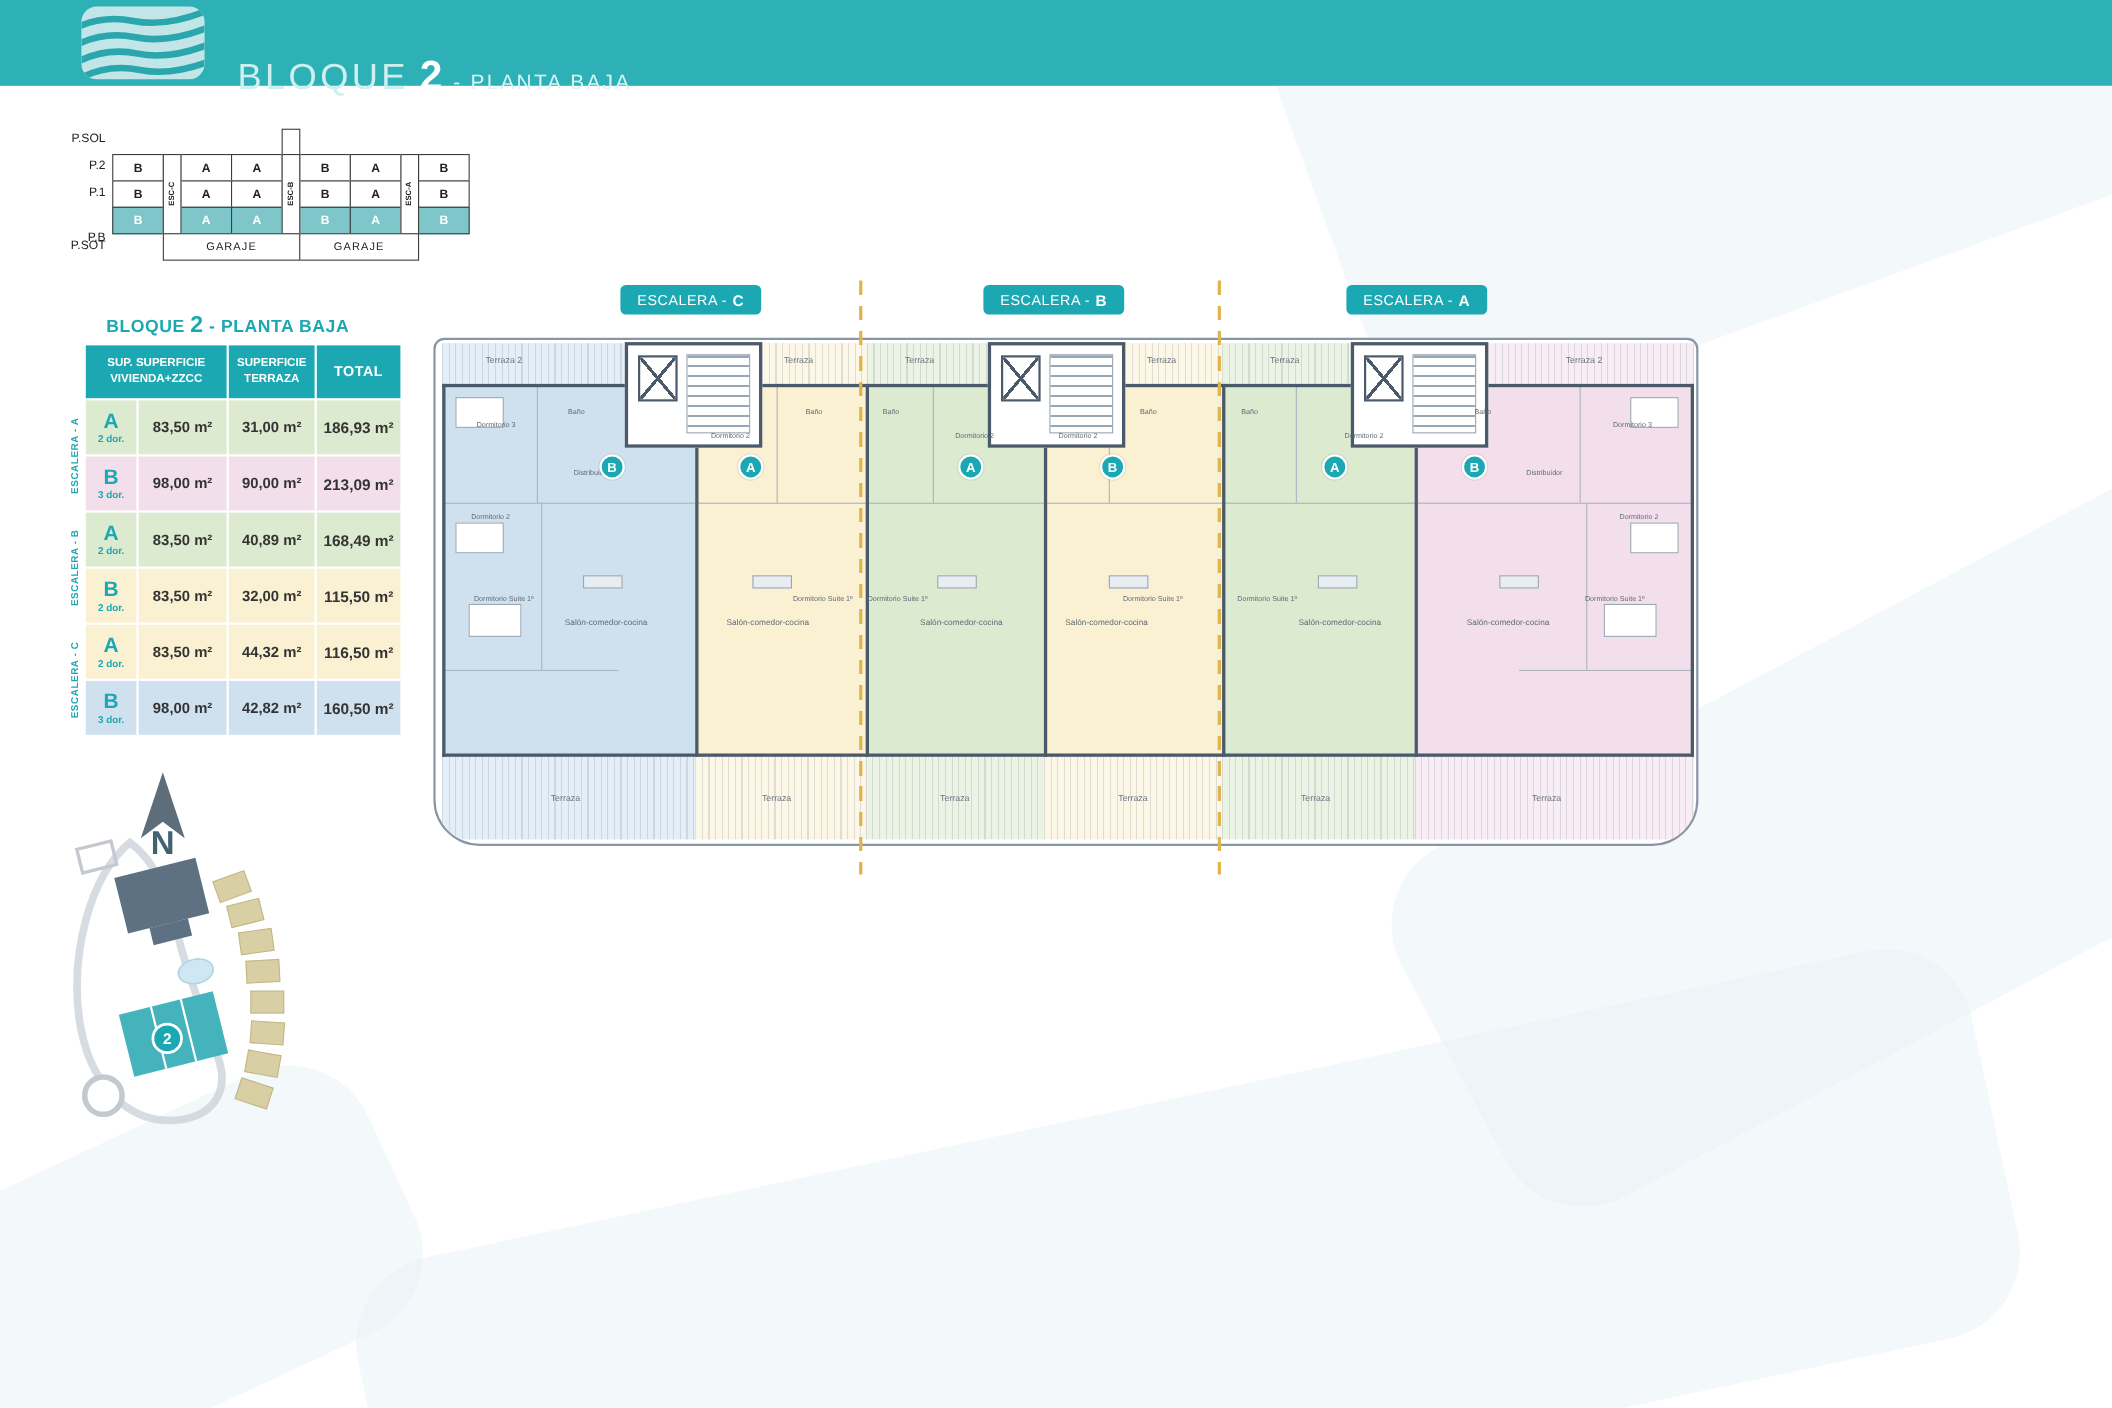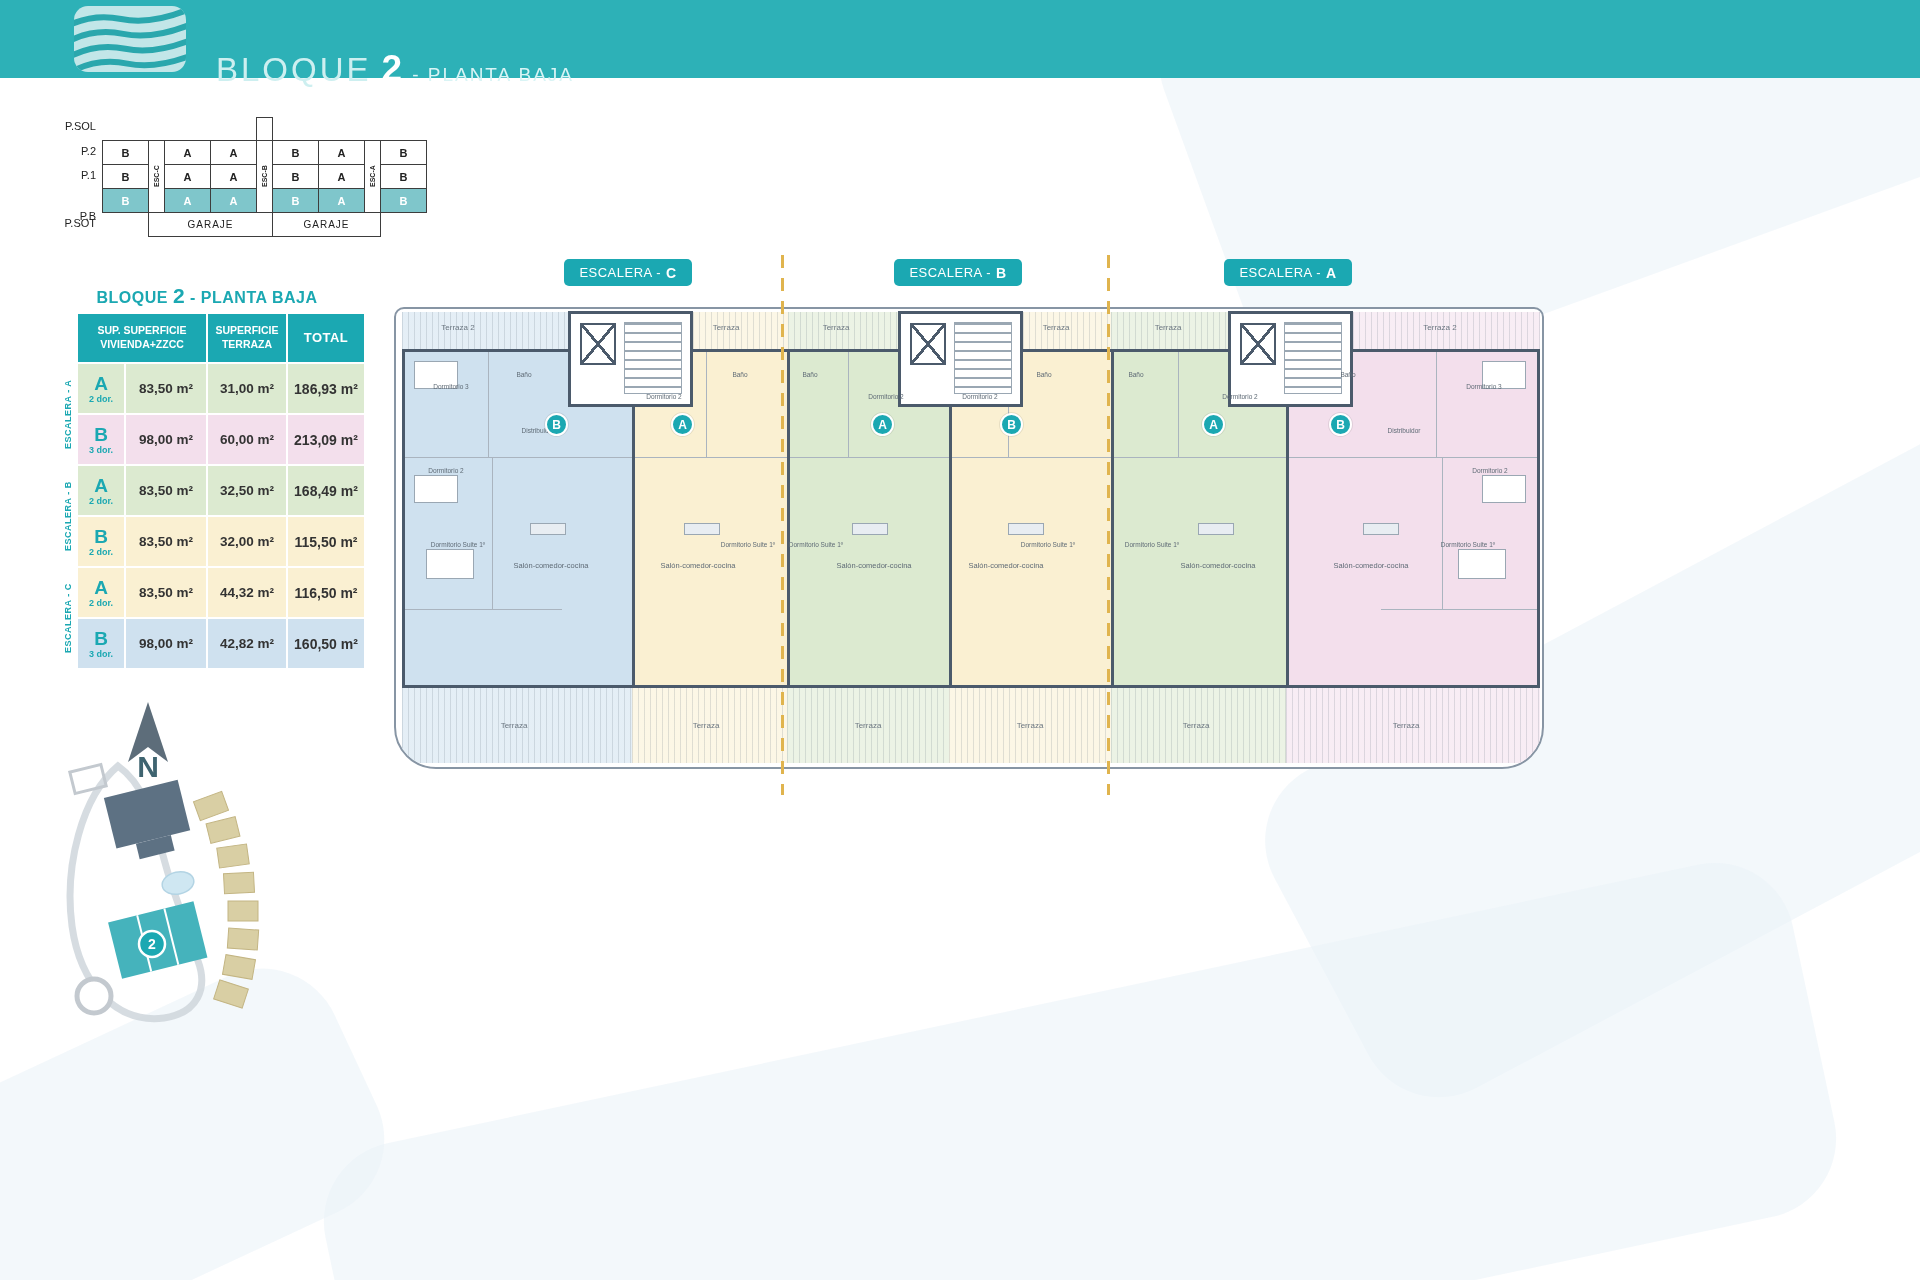--- a/index.html
+++ b/index.html
@@ -175,29 +175,29 @@
   </div>
   <div class="td c-green" style="grid-column:3;grid-row:2">83,50 m²</div>
   <div class="td c-green" style="grid-column:4;grid-row:2">31,00 m²</div>
   <div class="td td-total c-green" style="grid-column:5;grid-row:2">186,93 m²</div>
 
   <div class="td unitcell c-pink" style="grid-column:2;grid-row:3">
     <span class="ul">B</span>
     <span class="ud">3 dor.</span>
   </div>
   <div class="td c-pink" style="grid-column:3;grid-row:3">98,00 m²</div>
-  <div class="td c-pink" style="grid-column:4;grid-row:3">60,00 m²</div>
+  <div class="td c-pink" style="grid-column:4;grid-row:3">90,00 m²</div>
   <div class="td td-total c-pink" style="grid-column:5;grid-row:3">213,09 m²</div>
 
   <div class="td unitcell c-green" style="grid-column:2;grid-row:4">
     <span class="ul">A</span>
     <span class="ud">2 dor.</span>
   </div>
   <div class="td c-green" style="grid-column:3;grid-row:4">83,50 m²</div>
-  <div class="td c-green" style="grid-column:4;grid-row:4">32,50 m²</div>
+  <div class="td c-green" style="grid-column:4;grid-row:4">40,89 m²</div>
   <div class="td td-total c-green" style="grid-column:5;grid-row:4">168,49 m²</div>
 
   <div class="td unitcell c-cream" style="grid-column:2;grid-row:5">
     <span class="ul">B</span>
     <span class="ud">2 dor.</span>
   </div>
   <div class="td c-cream" style="grid-column:3;grid-row:5">83,50 m²</div>
   <div class="td c-cream" style="grid-column:4;grid-row:5">32,00 m²</div>
   <div class="td td-total c-cream" style="grid-column:5;grid-row:5">115,50 m²</div>
 

